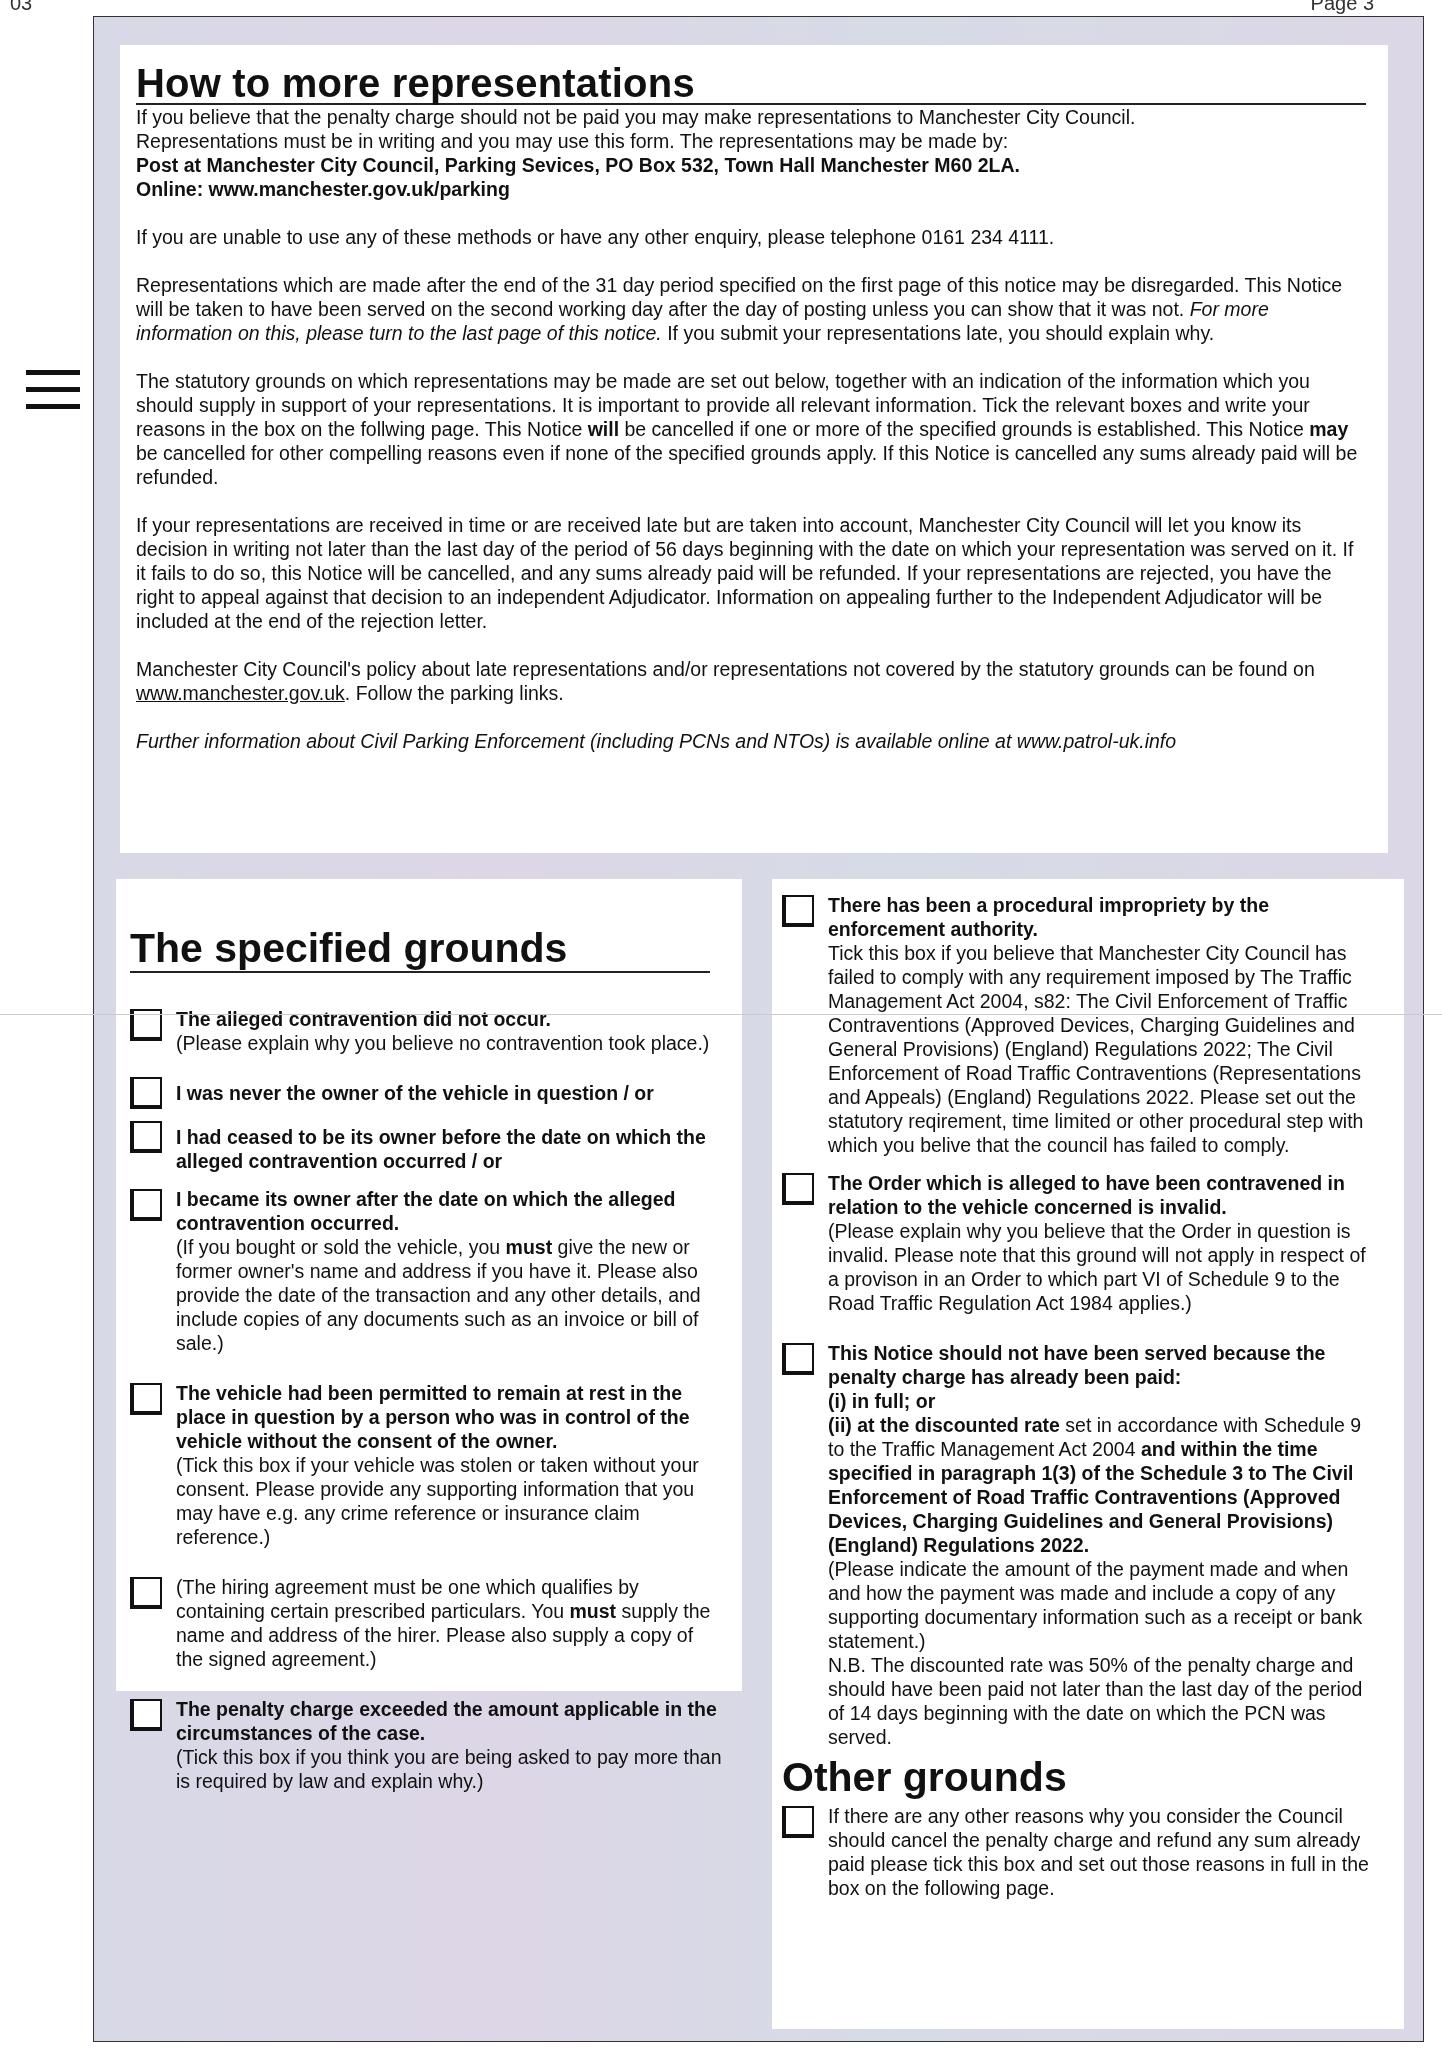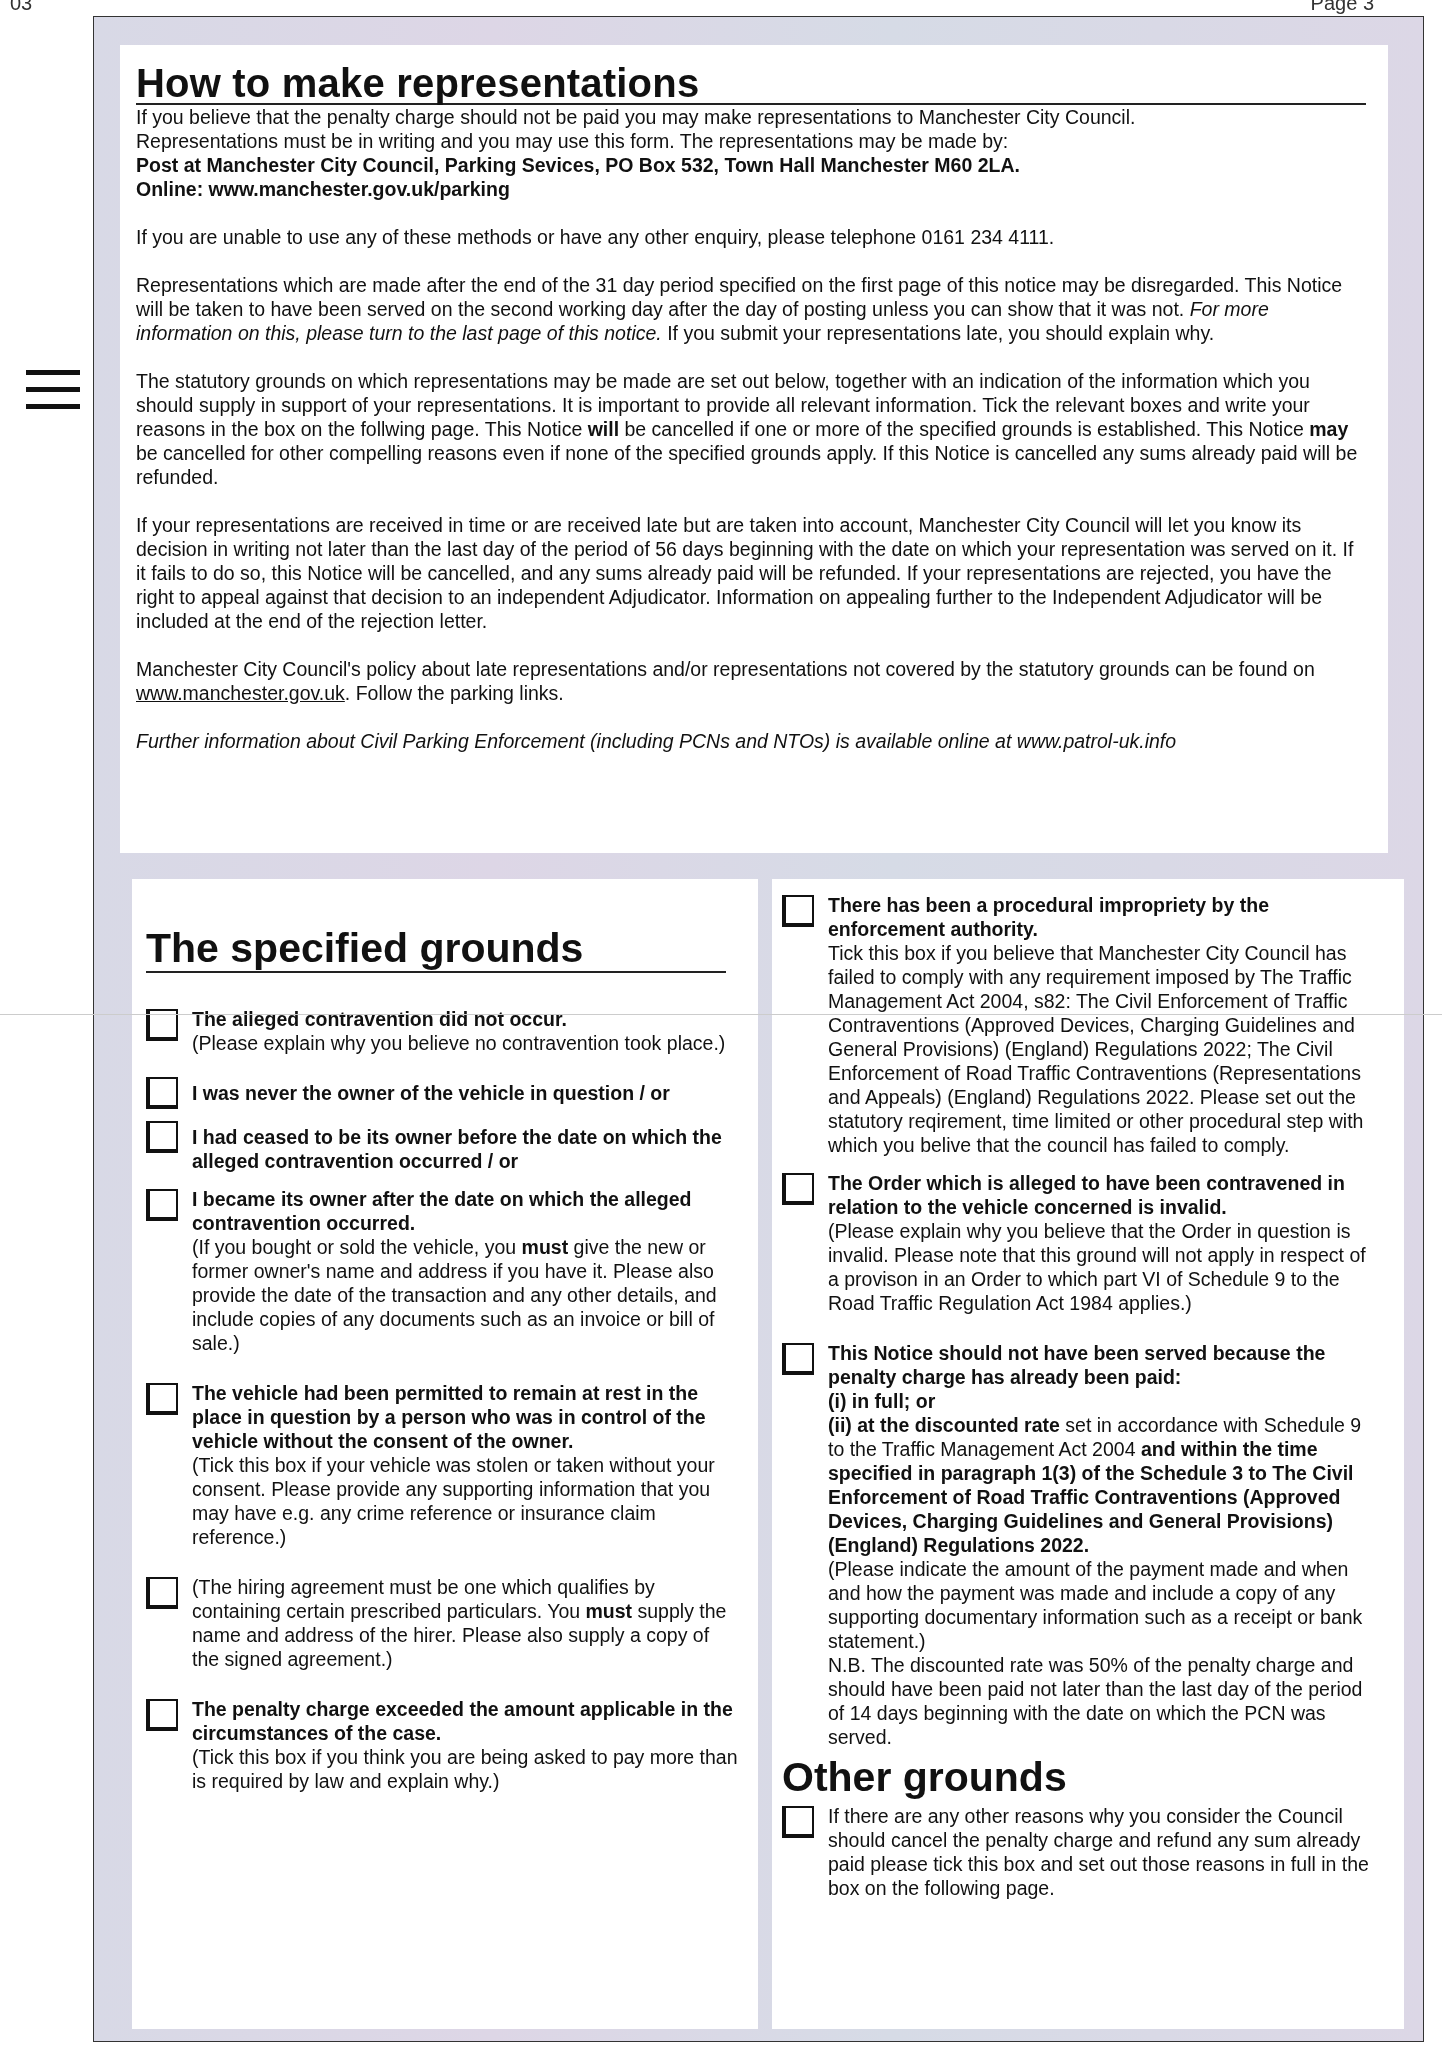--- a/index.html
+++ b/index.html
@@ -13,21 +13,21 @@
   .hole-mark div { height:5px; background:#111; margin-bottom:12px; }
   .fold-line { position:absolute; left:0; width:1442px; height:1px; background:#ccc; top:1014px; }
 
   .frame {
     position:absolute; left:93px; top:16px; width:1329px; height:2024px;
     border:1.5px solid #333;
     background:linear-gradient(90deg,#d8d9e6 0%,#ddd6e6 30%,#d6dbe6 60%,#dcd7e6 100%);
   }
   .panel { position:absolute; background:#fff; }
   .panel-top { left:26px; top:28px; width:1268px; height:808px; }
-  .panel-left { left:38px; top:862px; width:626px; height:1150px; }
+  .panel-left { left:22px; top:862px; width:626px; height:812px; }
   .panel-right { left:678px; top:862px; width:632px; height:1150px; }
 
   .h1 { font-weight:bold; font-size:40px; letter-spacing:0.2px; margin:0; line-height:44px; }
   .h1-rule { height:2px; background:#222; margin-top:-2px; }
   .top-inner { position:absolute; left:16px; top:16px; width:1230px; }
   .p { font-size:19.5px; line-height:24px; margin:0 0 24px 0; }
   .p.tight { margin-bottom:0; }
   .bold { font-weight:bold; }
   .u { text-decoration:underline; }
   .i { font-style:italic; }
@@ -53,21 +53,21 @@
 <div class="hole-mark">
     <div></div>
     <div></div>
     <div></div>
   </div>
 
 <div class="frame">
 
   <div class="panel panel-top">
     <div class="top-inner">
-      <h1 class="h1">How to make representations</h1>
+      <h1 class="h1">How to more representations</h1>
       <div class="h1-rule"></div>
       <p class="p tight">If you believe that the penalty charge should not be paid you may make representations to Manchester City Council.</p>
       <p class="p tight">Representations must be in writing and you may use this form. The representations may be made by:</p>
       <p class="p tight bold">Post at Manchester City Council, Parking Sevices, PO Box 532, Town Hall Manchester M60 2LA.</p>
       <p class="p bold">Online: www.manchester.gov.uk/parking</p>
       <p class="p">If you are unable to use any of these methods or have any other enquiry, please telephone 0161 234 4111.</p>
       <p class="p">
         <span>Representations which are made after the end of the 31 day period specified on the first page of this notice may be disregarded. This Notice will be taken to have been served on the second working day after the day of posting unless you can show that it was not.</span>
         <span class="i">For more information on this, please turn to the last page of this notice.</span>
         <span>If you submit your representations late, you should explain why.</span>

